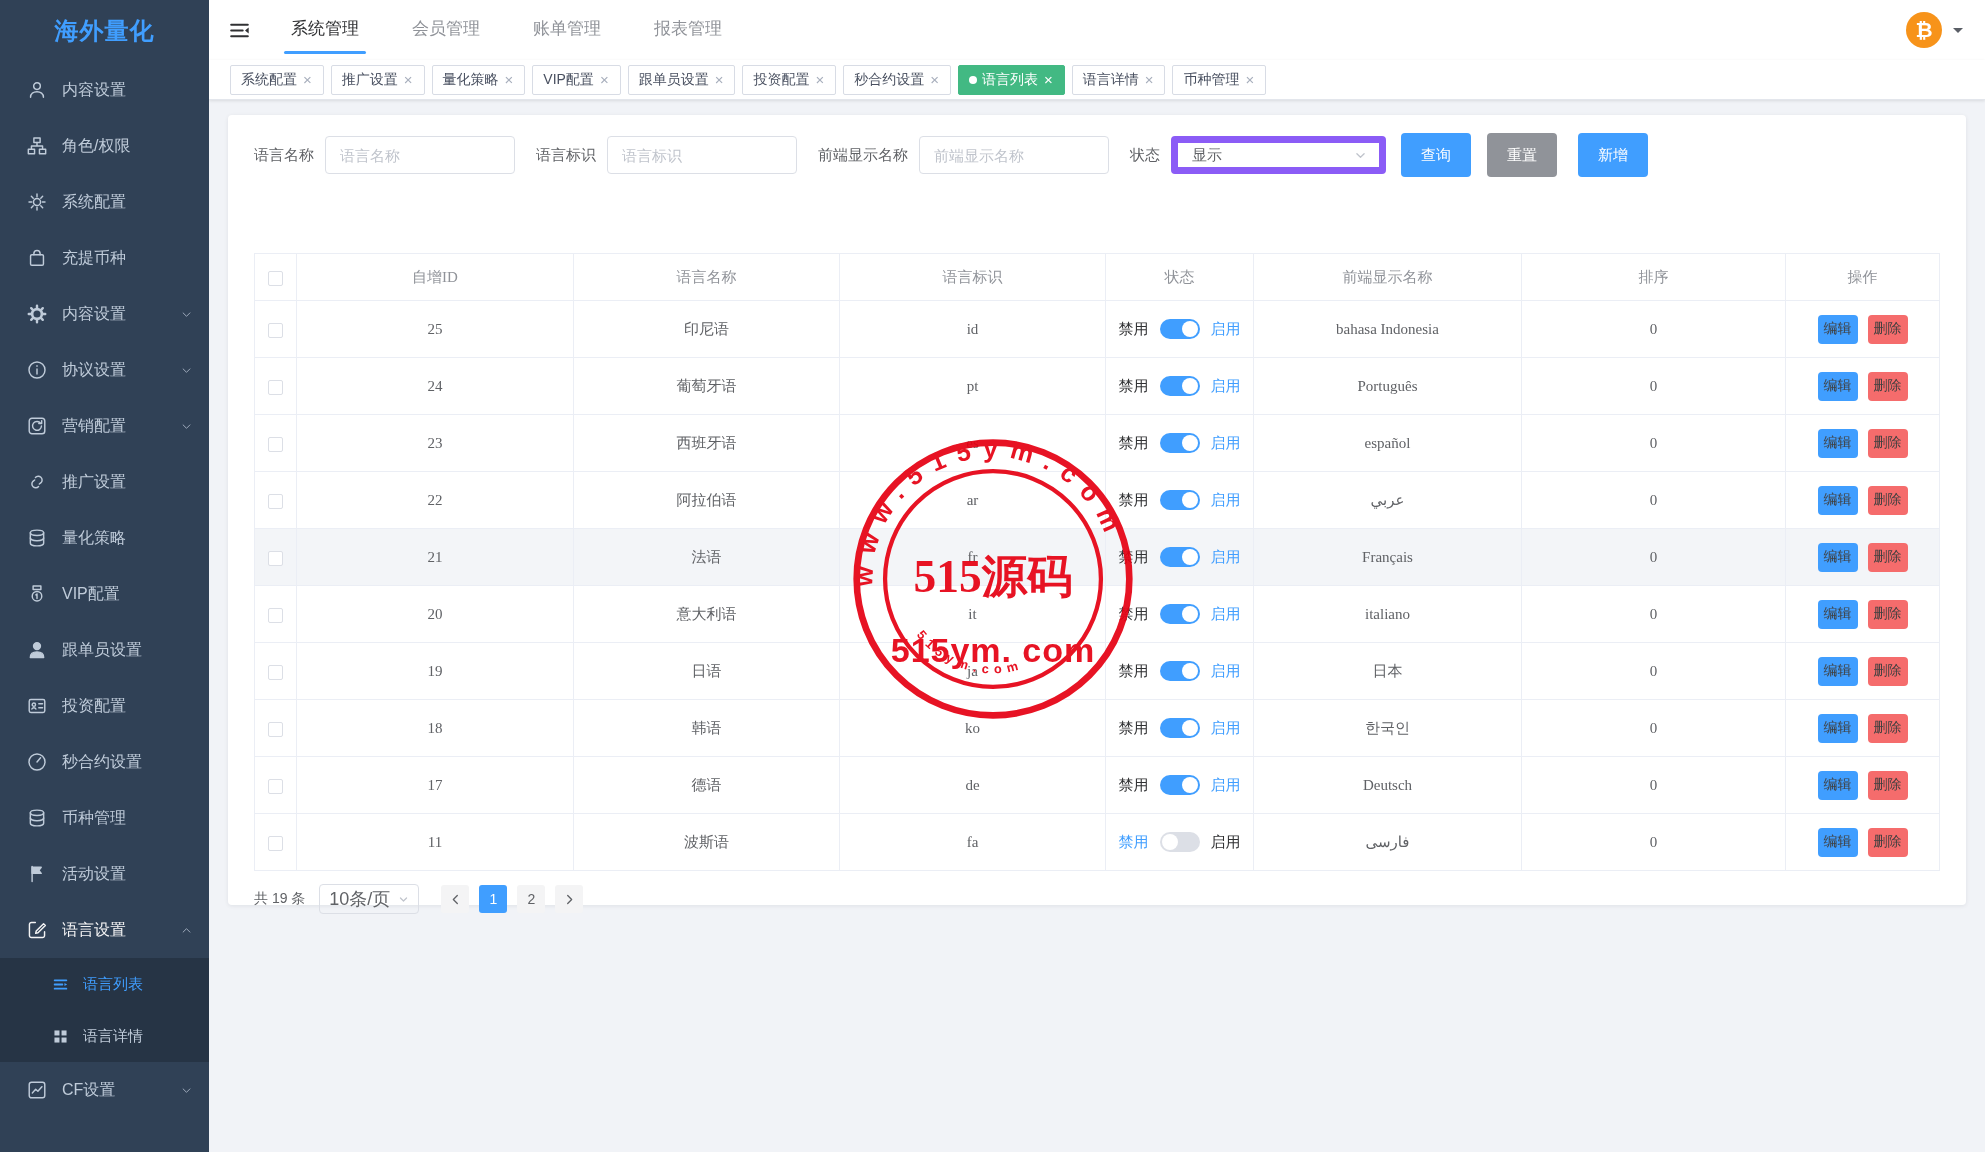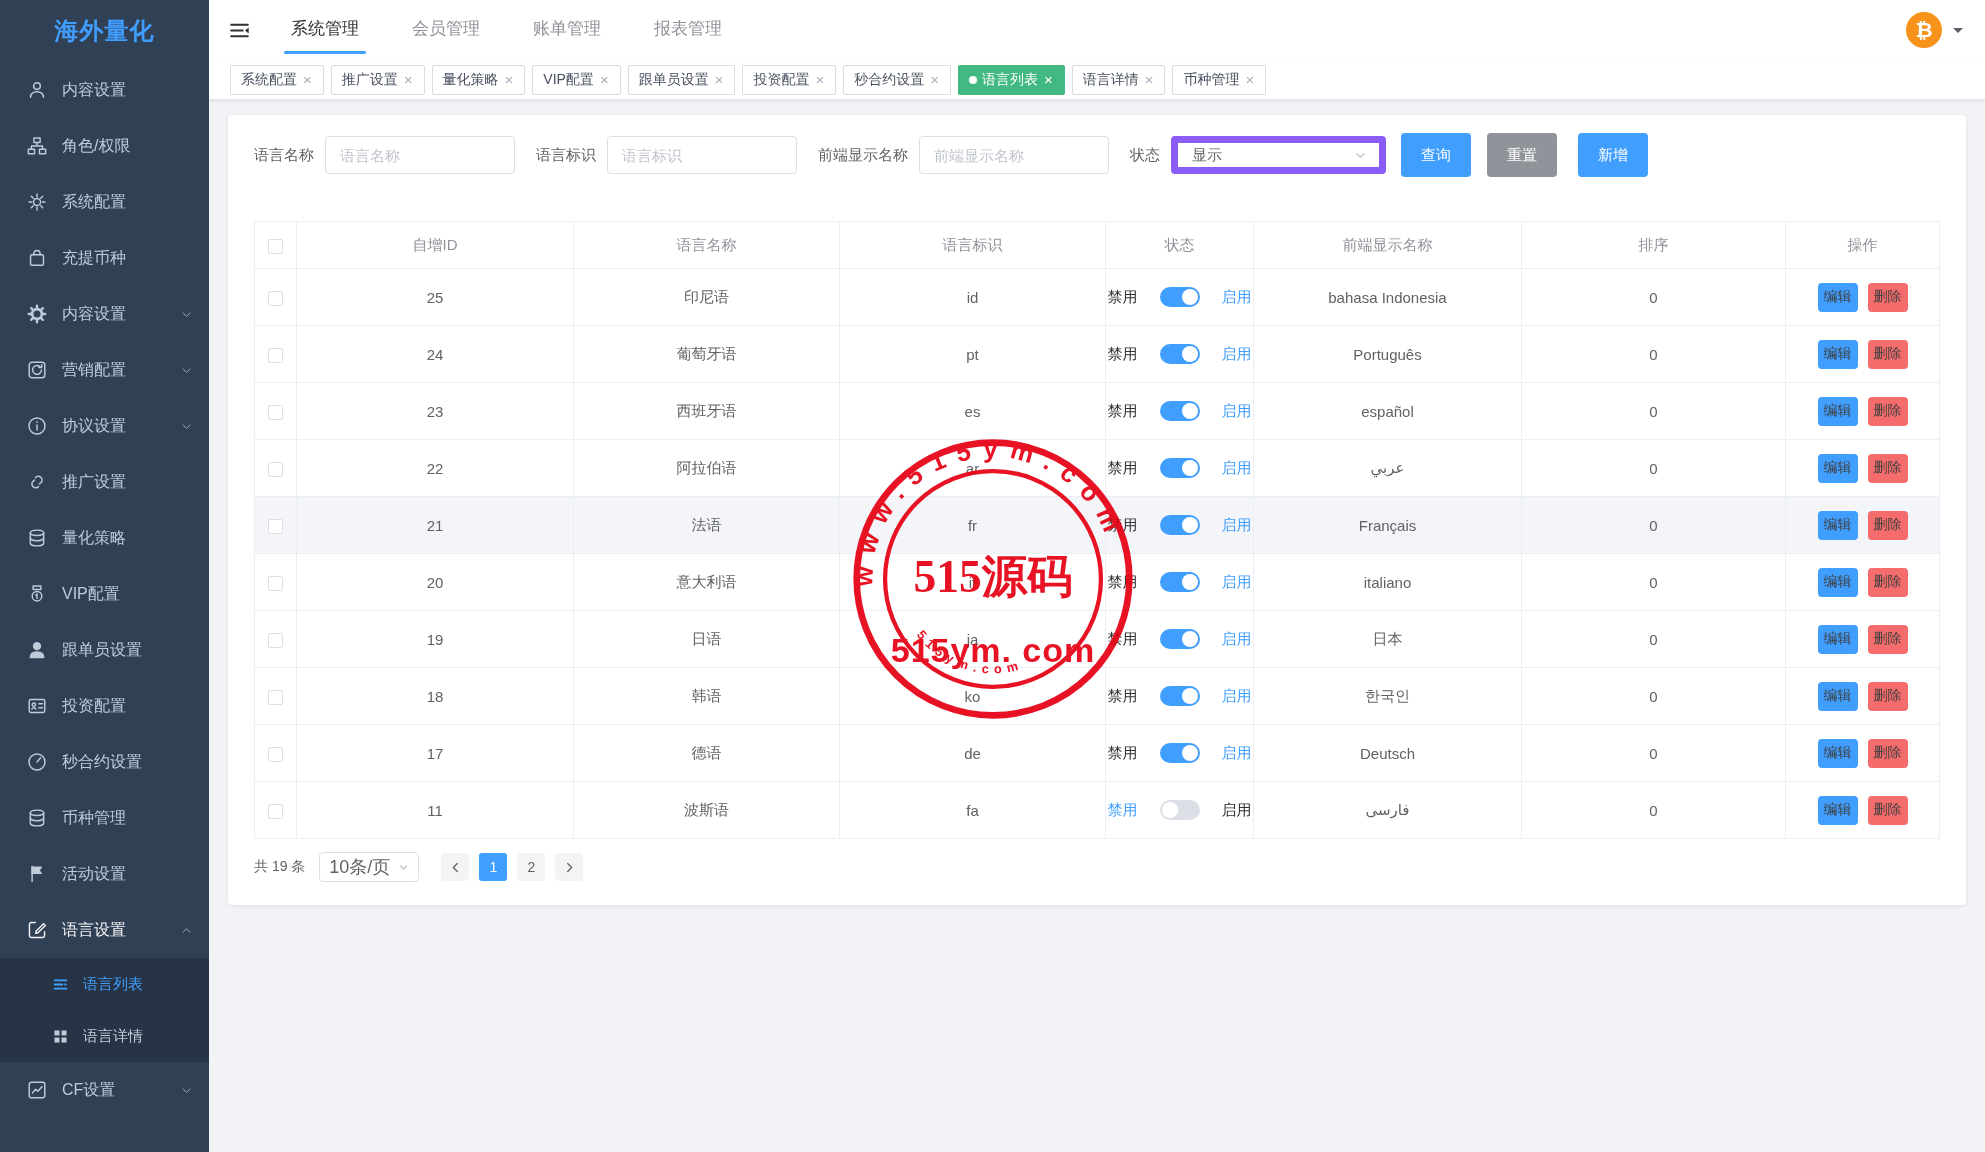--- a/index.html
+++ b/index.html
@@ -55,28 +55,28 @@
   .f-input::placeholder { color:#c0c4cc; }
   .f-select { width:215px; height:38px; border:7px solid #8b5cf6; border-radius:4px; padding:0 12px 0 14px; display:flex; align-items:center; justify-content:space-between; cursor:pointer; color:#606266; }
   .f-select .caret { width:13px; height:13px; color:#c0c4cc; }
   .f-select .caret svg { width:13px; height:13px; }
   .btn { height:44px; padding:7px 20px; border:none; border-radius:4px; color:#fff; font-size:15px; cursor:pointer; font-family:inherit; }
   .btn-search { background:#409EFF; margin-left:15px; }
   .btn-reset { background:#909399; margin-left:16px;font-family:Liberation Mono, monospace; }
   .btn-add { background:#409EFF; margin-left:21px; }
 
   
-  .table-wrap { margin-top:44px; }
+  .table-wrap { margin-top:76px;font-family:Liberation Serif, serif; }
   table { width:100%; border-collapse:collapse; table-layout:fixed; font-size:15px; }
   table, th, td { border:1px solid #ebeef5; }
   th { height:47px; color:#909399; font-weight:normal; text-align:center; background:#fff; }
   td { height:57px; text-align:center; color:#606266; background:#fff; }
   tr.hl td { background:#f3f5f8; }
   .cb { display:inline-block; width:15px; height:15px; border:1px solid #dcdfe6; border-radius:2px; background:#fff; vertical-align:middle; cursor:pointer; }
-  .switch-group { display:flex; align-items:center; justify-content:center; gap:22px; }
+  .switch-group { display:flex; align-items:center; justify-content:center; gap:11px; }
   .sw-dark { color:#303133; }
   .sw-blue { color:#409EFF; }
   .switch { width:40px; height:20px; border-radius:10px; position:relative; cursor:pointer; flex:none; }
   .switch.on { background:#409EFF; }
   .switch.off { background:#dcdfe6; }
   .switch .knob { position:absolute; top:2px; width:16px; height:16px; border-radius:50%; background:#fff; }
   .switch.on .knob { right:2px; }
   .switch.off .knob { left:2px; }
   .mini-btn { height:29px; padding:0 6px; border:none; border-radius:4px; color:#404040; font-size:14px; cursor:pointer; margin:0 5px; font-family:inherit; }
   .mini-edit { background:#409EFF; }
@@ -149,40 +149,40 @@
         <span class="s-label">内容设置</span>
         <span class="chev down">
           <svg viewBox="0 0 18 18" fill="none" stroke="currentColor" stroke-width="1.3" stroke-linecap="round" stroke-linejoin="round">
             <path d="M4.3 6.8L9 11.5l4.7-4.7"></path>
           </svg>
         </span>
       </div>
       <div class="side-item">
         <span class="s-icon">
           <svg viewBox="0 0 18 18" fill="none" stroke="currentColor" stroke-width="1.3" stroke-linecap="round" stroke-linejoin="round">
+            <circle cx="9" cy="9" r="7.2"></circle>
+            <path d="M9 5.2v.4M9 8v4.6"></path>
+          </svg>
+        </span>
+        <span class="s-label">协议设置</span>
+        <span class="chev down">
+          <svg viewBox="0 0 18 18" fill="none" stroke="currentColor" stroke-width="1.3" stroke-linecap="round" stroke-linejoin="round">
+            <path d="M4.3 6.8L9 11.5l4.7-4.7"></path>
+          </svg>
+        </span>
+      </div>
+      <div class="side-item">
+        <span class="s-icon">
+          <svg viewBox="0 0 18 18" fill="none" stroke="currentColor" stroke-width="1.3" stroke-linecap="round" stroke-linejoin="round">
             <rect x="2" y="2" width="14" height="14" rx="2.5"></rect>
             <path d="M12.3 6.6A4 4 0 1 0 13 9"></path>
             <path d="M13.2 4.2v2.6h-2.6"></path>
           </svg>
         </span>
         <span class="s-label">营销配置</span>
-        <span class="chev down">
-          <svg viewBox="0 0 18 18" fill="none" stroke="currentColor" stroke-width="1.3" stroke-linecap="round" stroke-linejoin="round">
-            <path d="M4.3 6.8L9 11.5l4.7-4.7"></path>
-          </svg>
-        </span>
-      </div>
-      <div class="side-item">
-        <span class="s-icon">
-          <svg viewBox="0 0 18 18" fill="none" stroke="currentColor" stroke-width="1.3" stroke-linecap="round" stroke-linejoin="round">
-            <circle cx="9" cy="9" r="7.2"></circle>
-            <path d="M9 5.2v.4M9 8v4.6"></path>
-          </svg>
-        </span>
-        <span class="s-label">协议设置</span>
         <span class="chev down">
           <svg viewBox="0 0 18 18" fill="none" stroke="currentColor" stroke-width="1.3" stroke-linecap="round" stroke-linejoin="round">
             <path d="M4.3 6.8L9 11.5l4.7-4.7"></path>
           </svg>
         </span>
       </div>
       <div class="side-item">
         <span class="s-icon">
           <svg viewBox="0 0 18 18" fill="none" stroke="currentColor" stroke-width="1.3" stroke-linecap="round" stroke-linejoin="round">
             <path d="M7.6 5a3.4 3.4 0 1 1 5 4.6l-1.5 1.2"></path>

